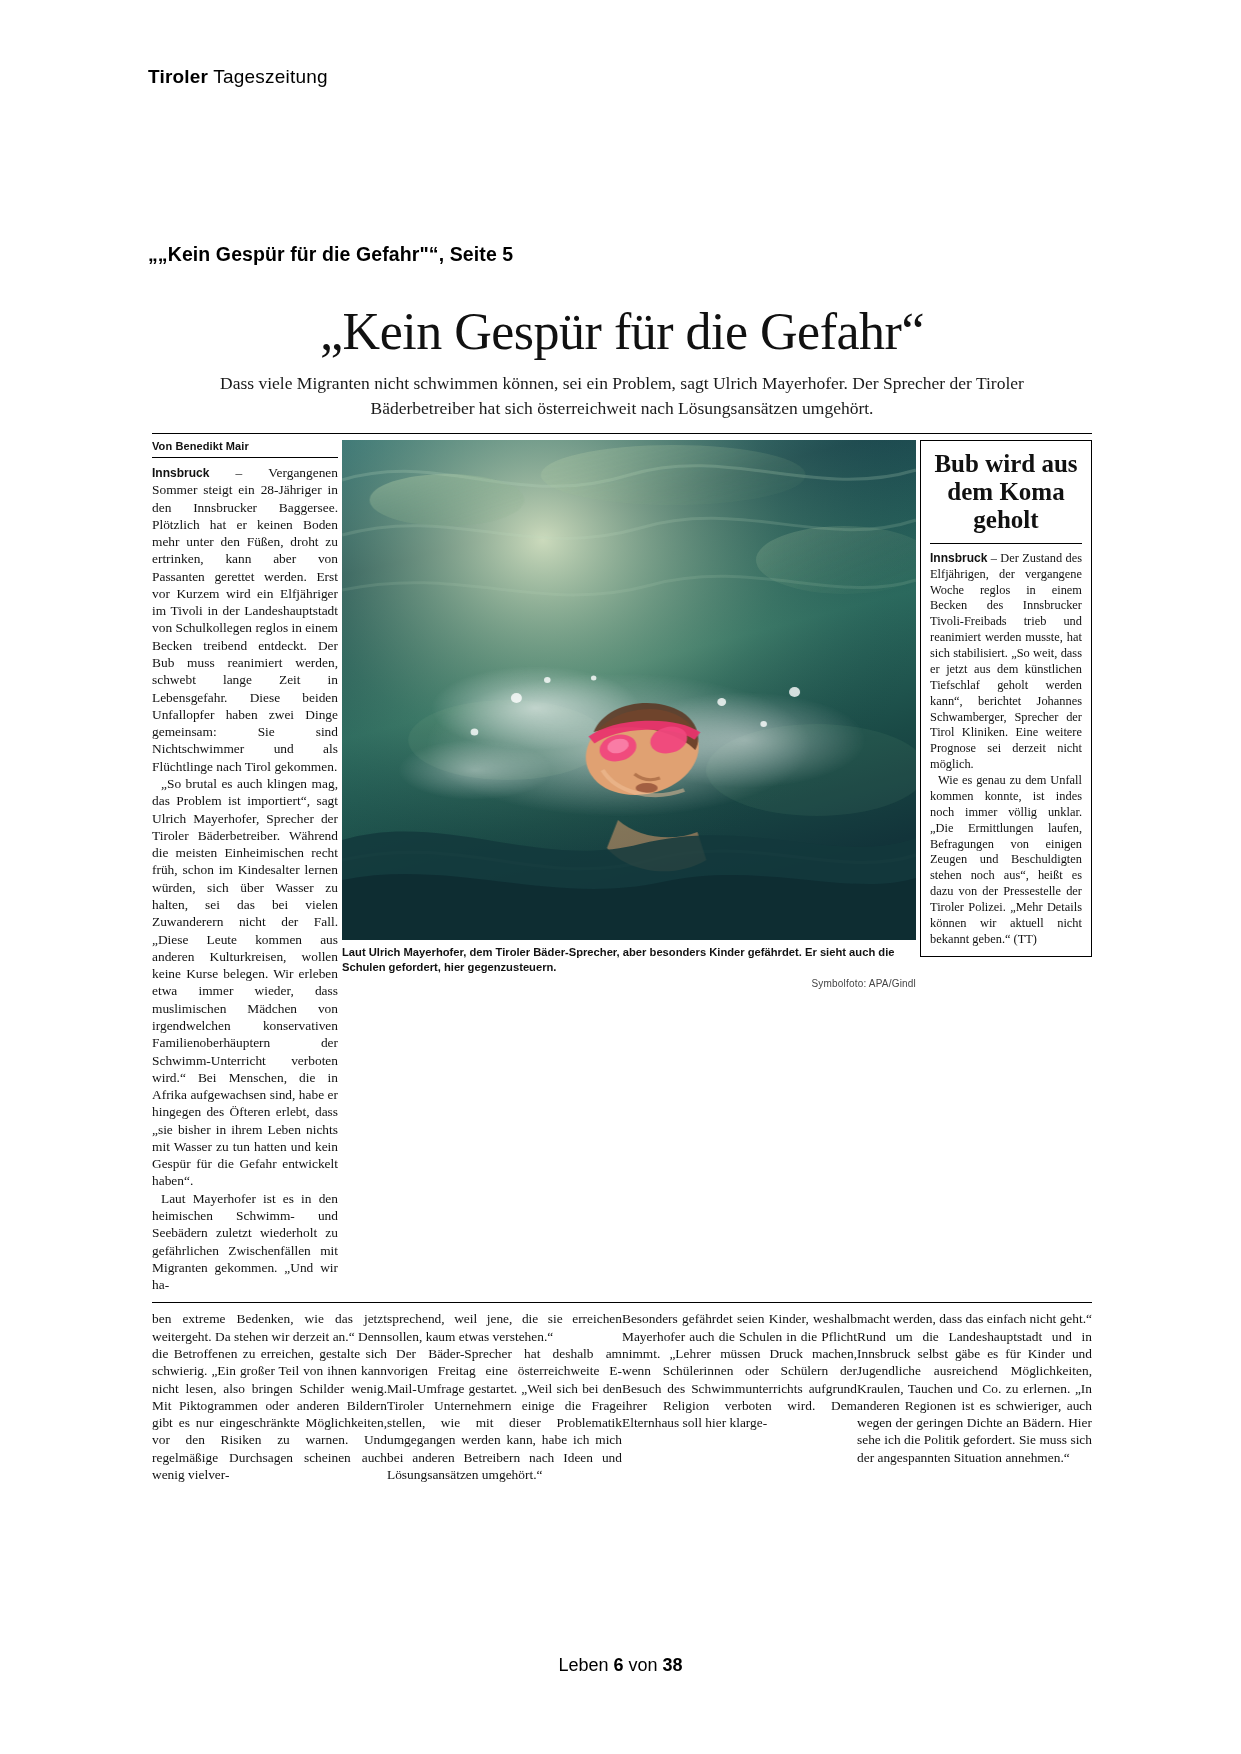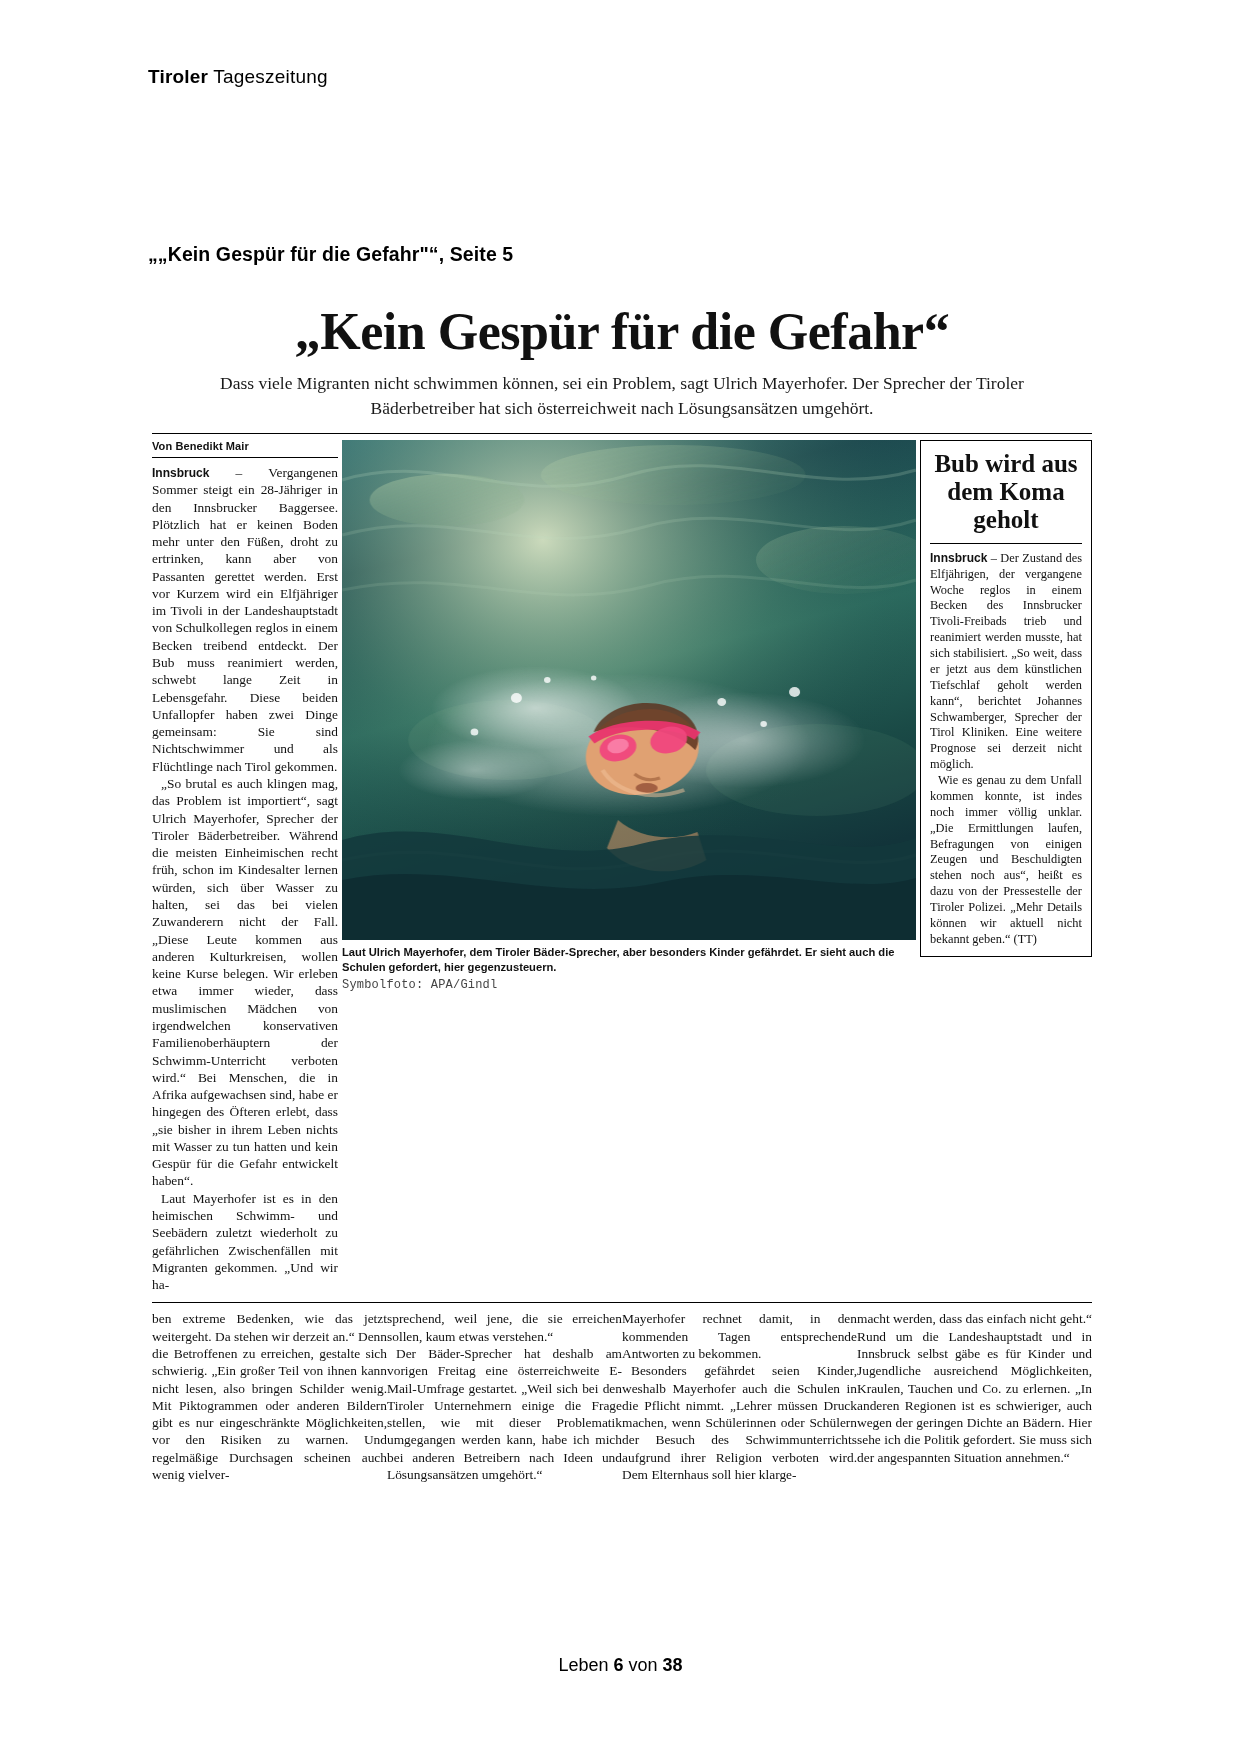--- a/index.html
+++ b/index.html
@@ -50,21 +50,21 @@
   .clipping {
     position: absolute;
     left: 152px;
     top: 305px;
     width: 940px;
   }
 
   .headline {
     text-align: center;
     font-family: "Liberation Serif", serif;
-    font-weight: bold;
+    font-weight: normal;
     font-size: 52px;
     line-height: 1.04;
     letter-spacing: -0.5px;
     color: #111;
     margin: 0 0 12px 0;
   }
 
   .standfirst {
     text-align: center;
     font-family: "Liberation Serif", serif;
@@ -126,23 +126,24 @@
   .photo svg { display: block; width: 100%; height: 100%; }
   .photo-caption {
     font-family: "Liberation Sans", sans-serif;
     font-size: 11.2px;
     font-weight: bold;
     line-height: 1.34;
     margin-top: 5px;
     color: #111;
   }
   .photo-credit {
-    font-family: Liberation Mono, monospace;
-    font-size: 12px;
+    font-family: Liberation Sans, sans-serif;
+    font-size: 10px;
     color: #444;
+    text-align: right;
     margin-top: 3px;
     letter-spacing: 0.2px;
   }
 
   
   .col-right {
     width: 172px;
     flex: 0 0 172px;
     border: 1.2px solid #000;
     padding: 9px 9px 8px 9px;
@@ -339,21 +340,20 @@
 
     <div class="bottom-cols">
       <div class="bcol">
         <p>ben extreme Bedenken, wie das jetzt weitergeht. Da stehen wir derzeit an.“ Denn die Betroffenen zu erreichen, gestalte sich schwierig. „Ein großer Teil von ihnen kann nicht lesen, also bringen Schilder wenig. Mit Piktogrammen oder anderen Bildern gibt es nur eingeschränkte Möglichkeiten, vor den Risiken zu warnen. Und regelmäßige Durchsagen scheinen auch wenig vielver-</p>
       </div>
       <div class="bcol">
         <p>sprechend, weil jene, die sie erreichen sollen, kaum etwas verstehen.“</p>
         <p>Der Bäder-Sprecher hat deshalb am vorigen Freitag eine österreichweite E-Mail-Umfrage gestartet. „Weil sich bei den Tiroler Unternehmern einige die Frage stellen, wie mit dieser Problematik umgegangen werden kann, habe ich mich bei anderen Betreibern nach Ideen und Lösungsansätzen umgehört.“</p>
       </div>
       <div class="bcol">
-        <p>Mayerhofer rechnet damit, in den kommenden Tagen entsprechende Antworten zu bekommen.</p>
         <p>Besonders gefährdet seien Kinder, weshalb Mayerhofer auch die Schulen in die Pflicht nimmt. „Lehrer müssen Druck machen, wenn Schülerinnen oder Schülern der Besuch des Schwimmunterrichts aufgrund ihrer Religion verboten wird. Dem Elternhaus soll hier klarge-</p>
       </div>
       <div class="bcol">
         <p>macht werden, dass das einfach nicht geht.“ Rund um die Landeshauptstadt und in Innsbruck selbst gäbe es für Kinder und Jugendliche ausreichend Möglichkeiten, Kraulen, Tauchen und Co. zu erlernen. „In anderen Regionen ist es schwieriger, auch wegen der geringen Dichte an Bädern. Hier sehe ich die Politik gefordert. Sie muss sich der angespannten Situation annehmen.“</p>
       </div>
     </div>
   </div>
 
   <div class="footer">
     <span>Leben </span><span class="b">6</span><span> von </span><span class="b">38</span>

